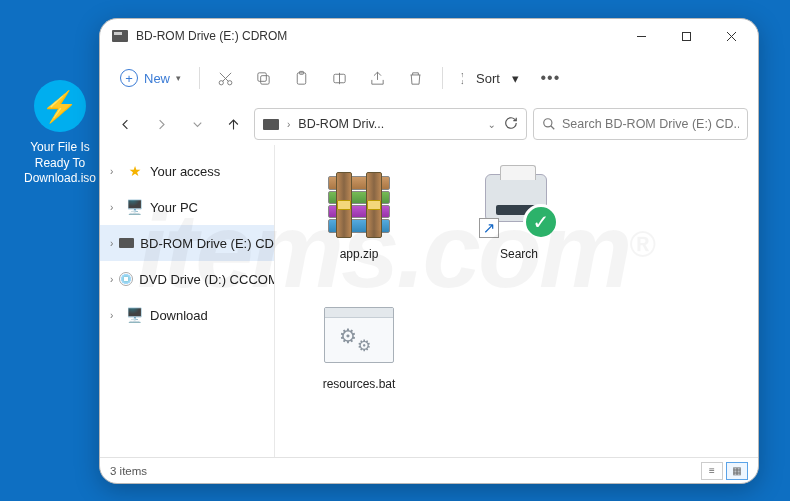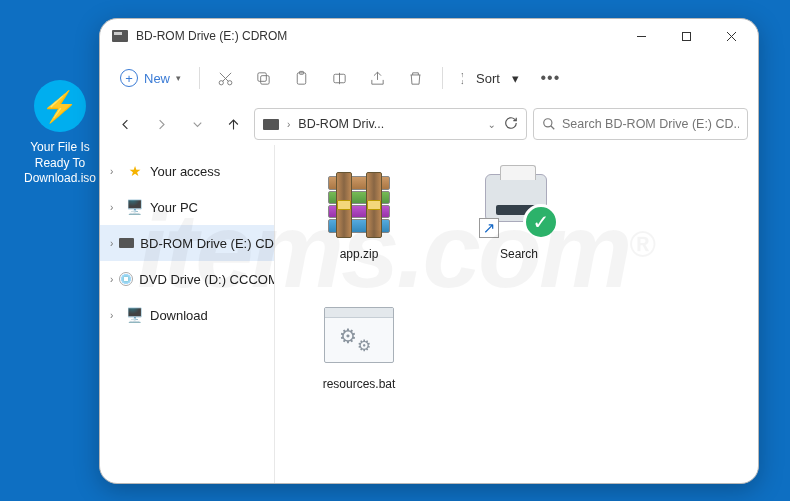--- a/index.html
+++ b/index.html
@@ -293,17 +293,23 @@
         <div class="fileicon">
           <div class="batwin">
             <div class="gears">⚙<span class="g2">⚙</span></div>
           </div>
         </div>
         <div class="fname">resources.bat</div>
       </div>
     </div>
   </div>
 
+  <div class="statusbar">
+    <span>3 items</span>
+    <span class="sp"></span>
+    <div class="viewbtn">≡</div>
+    <div class="viewbtn sel">▦</div>
+  </div>
 </div>
 
 <div class="watermark">
   <span>items.com</span><span class="r">®</span>
 </div>
 
 </body></html>

